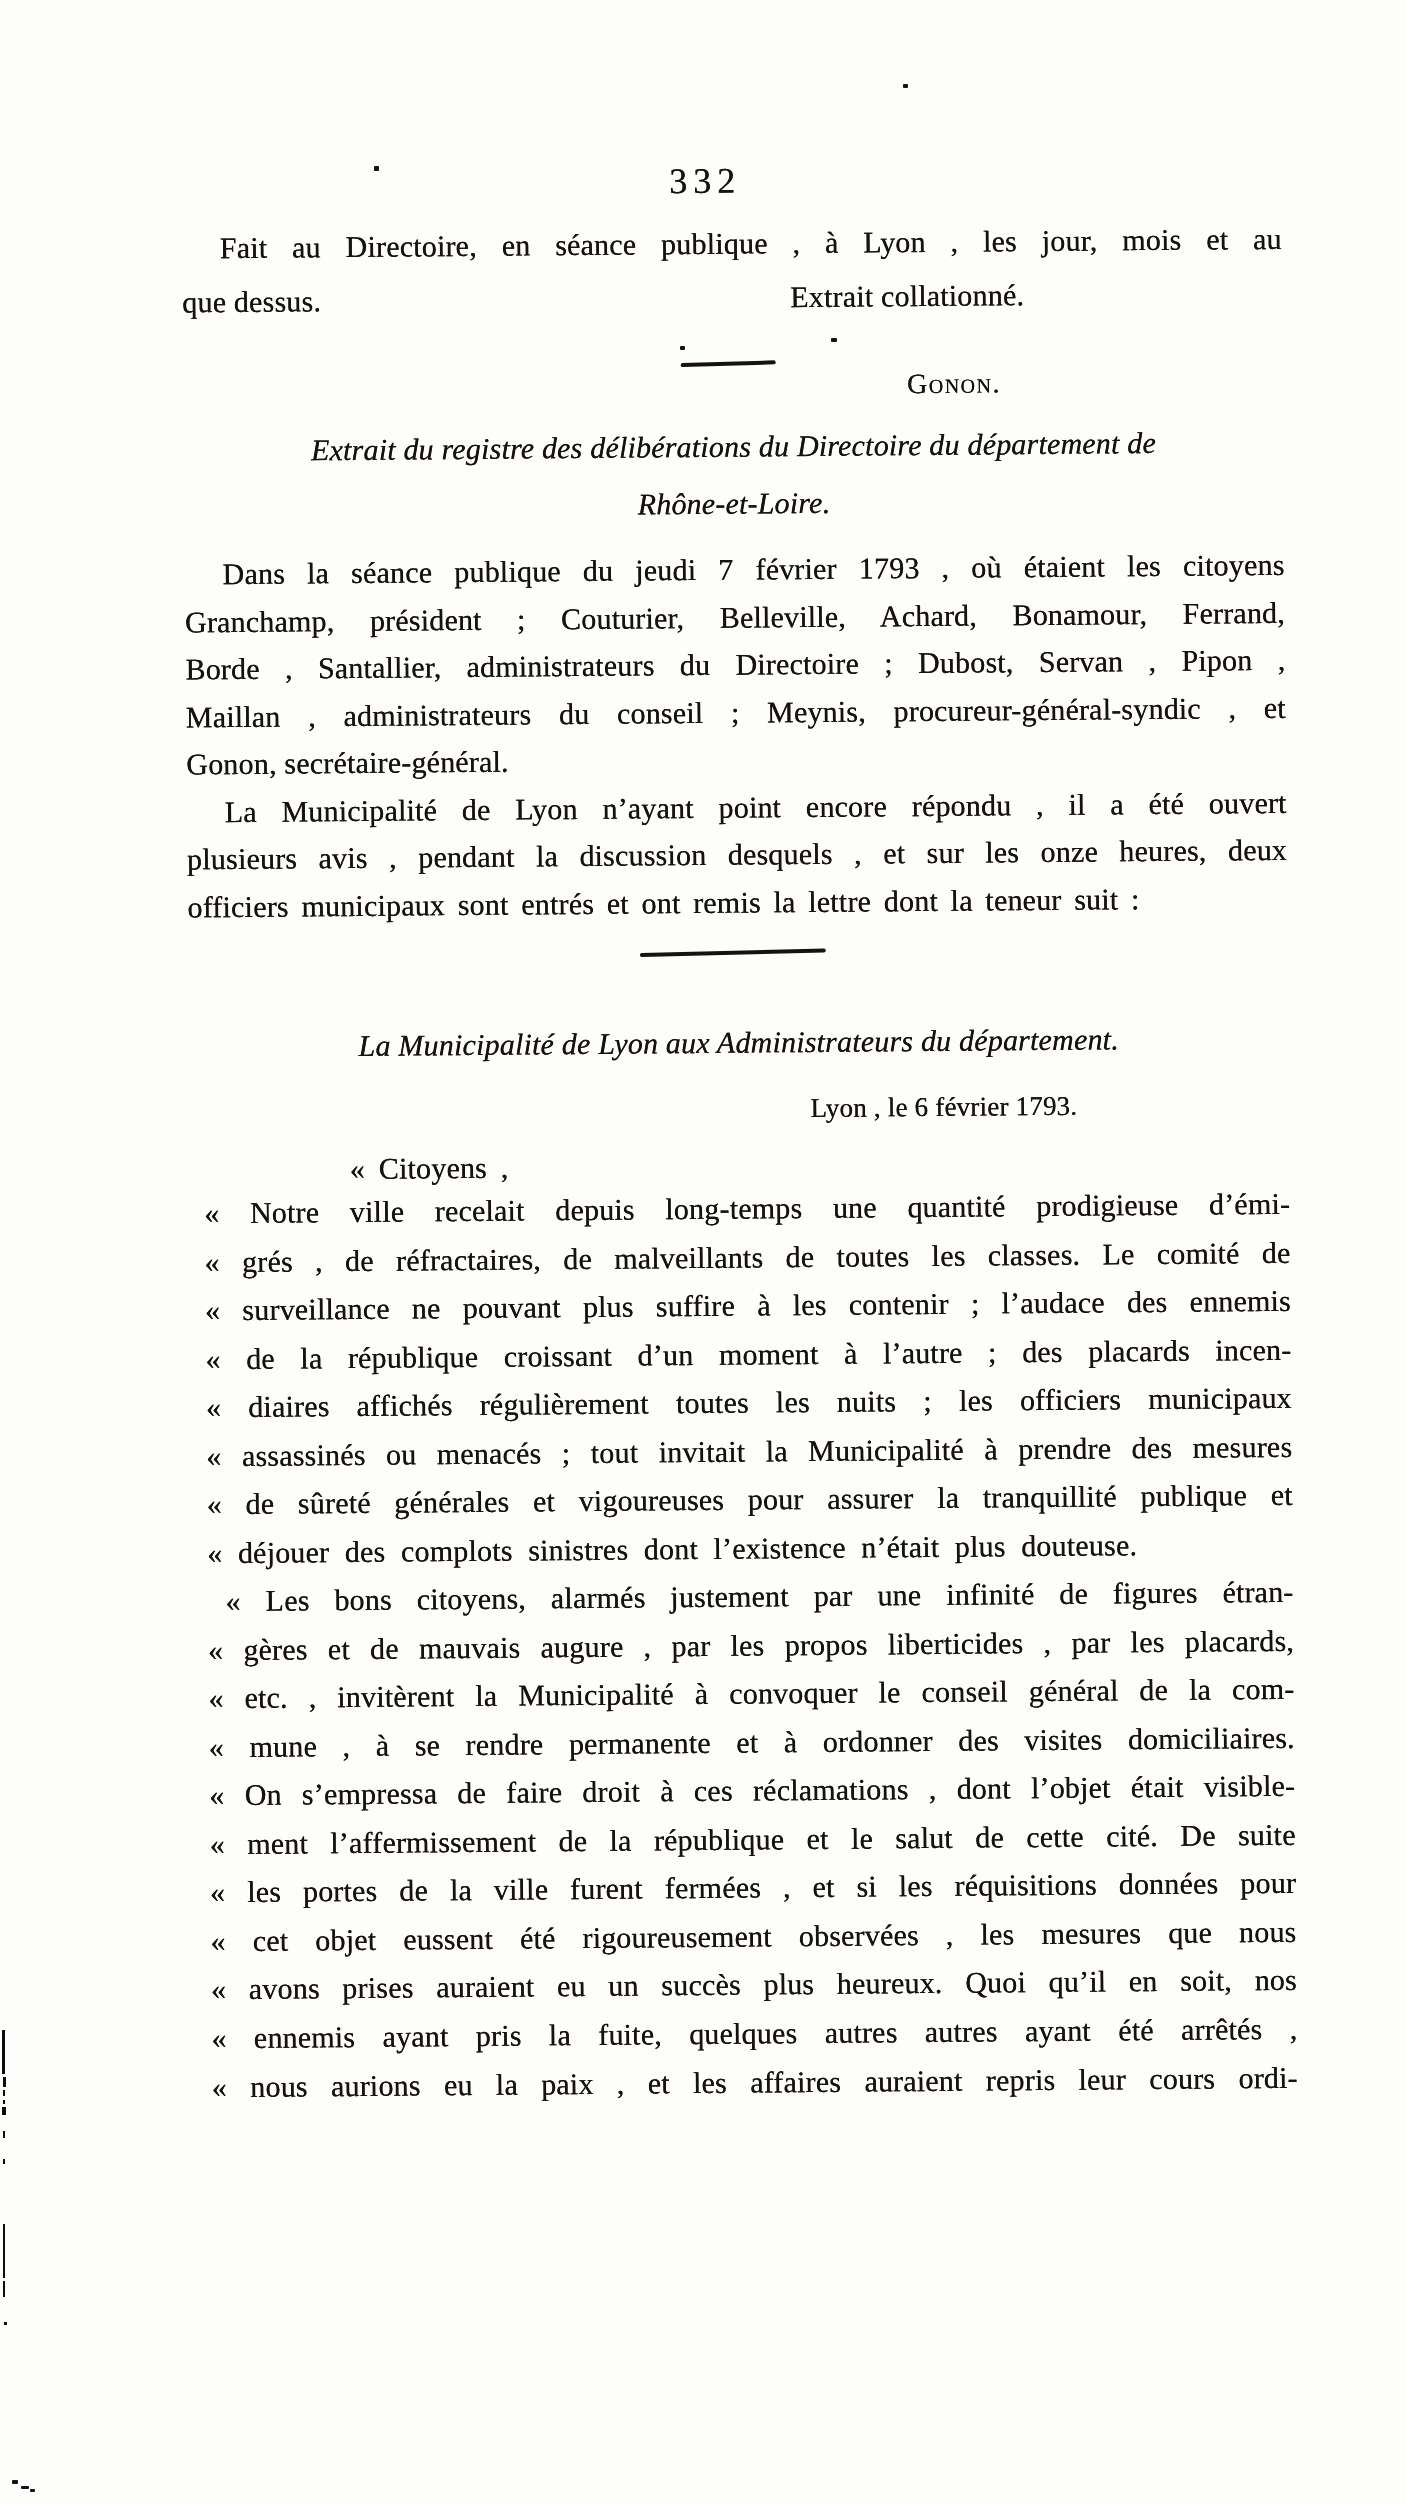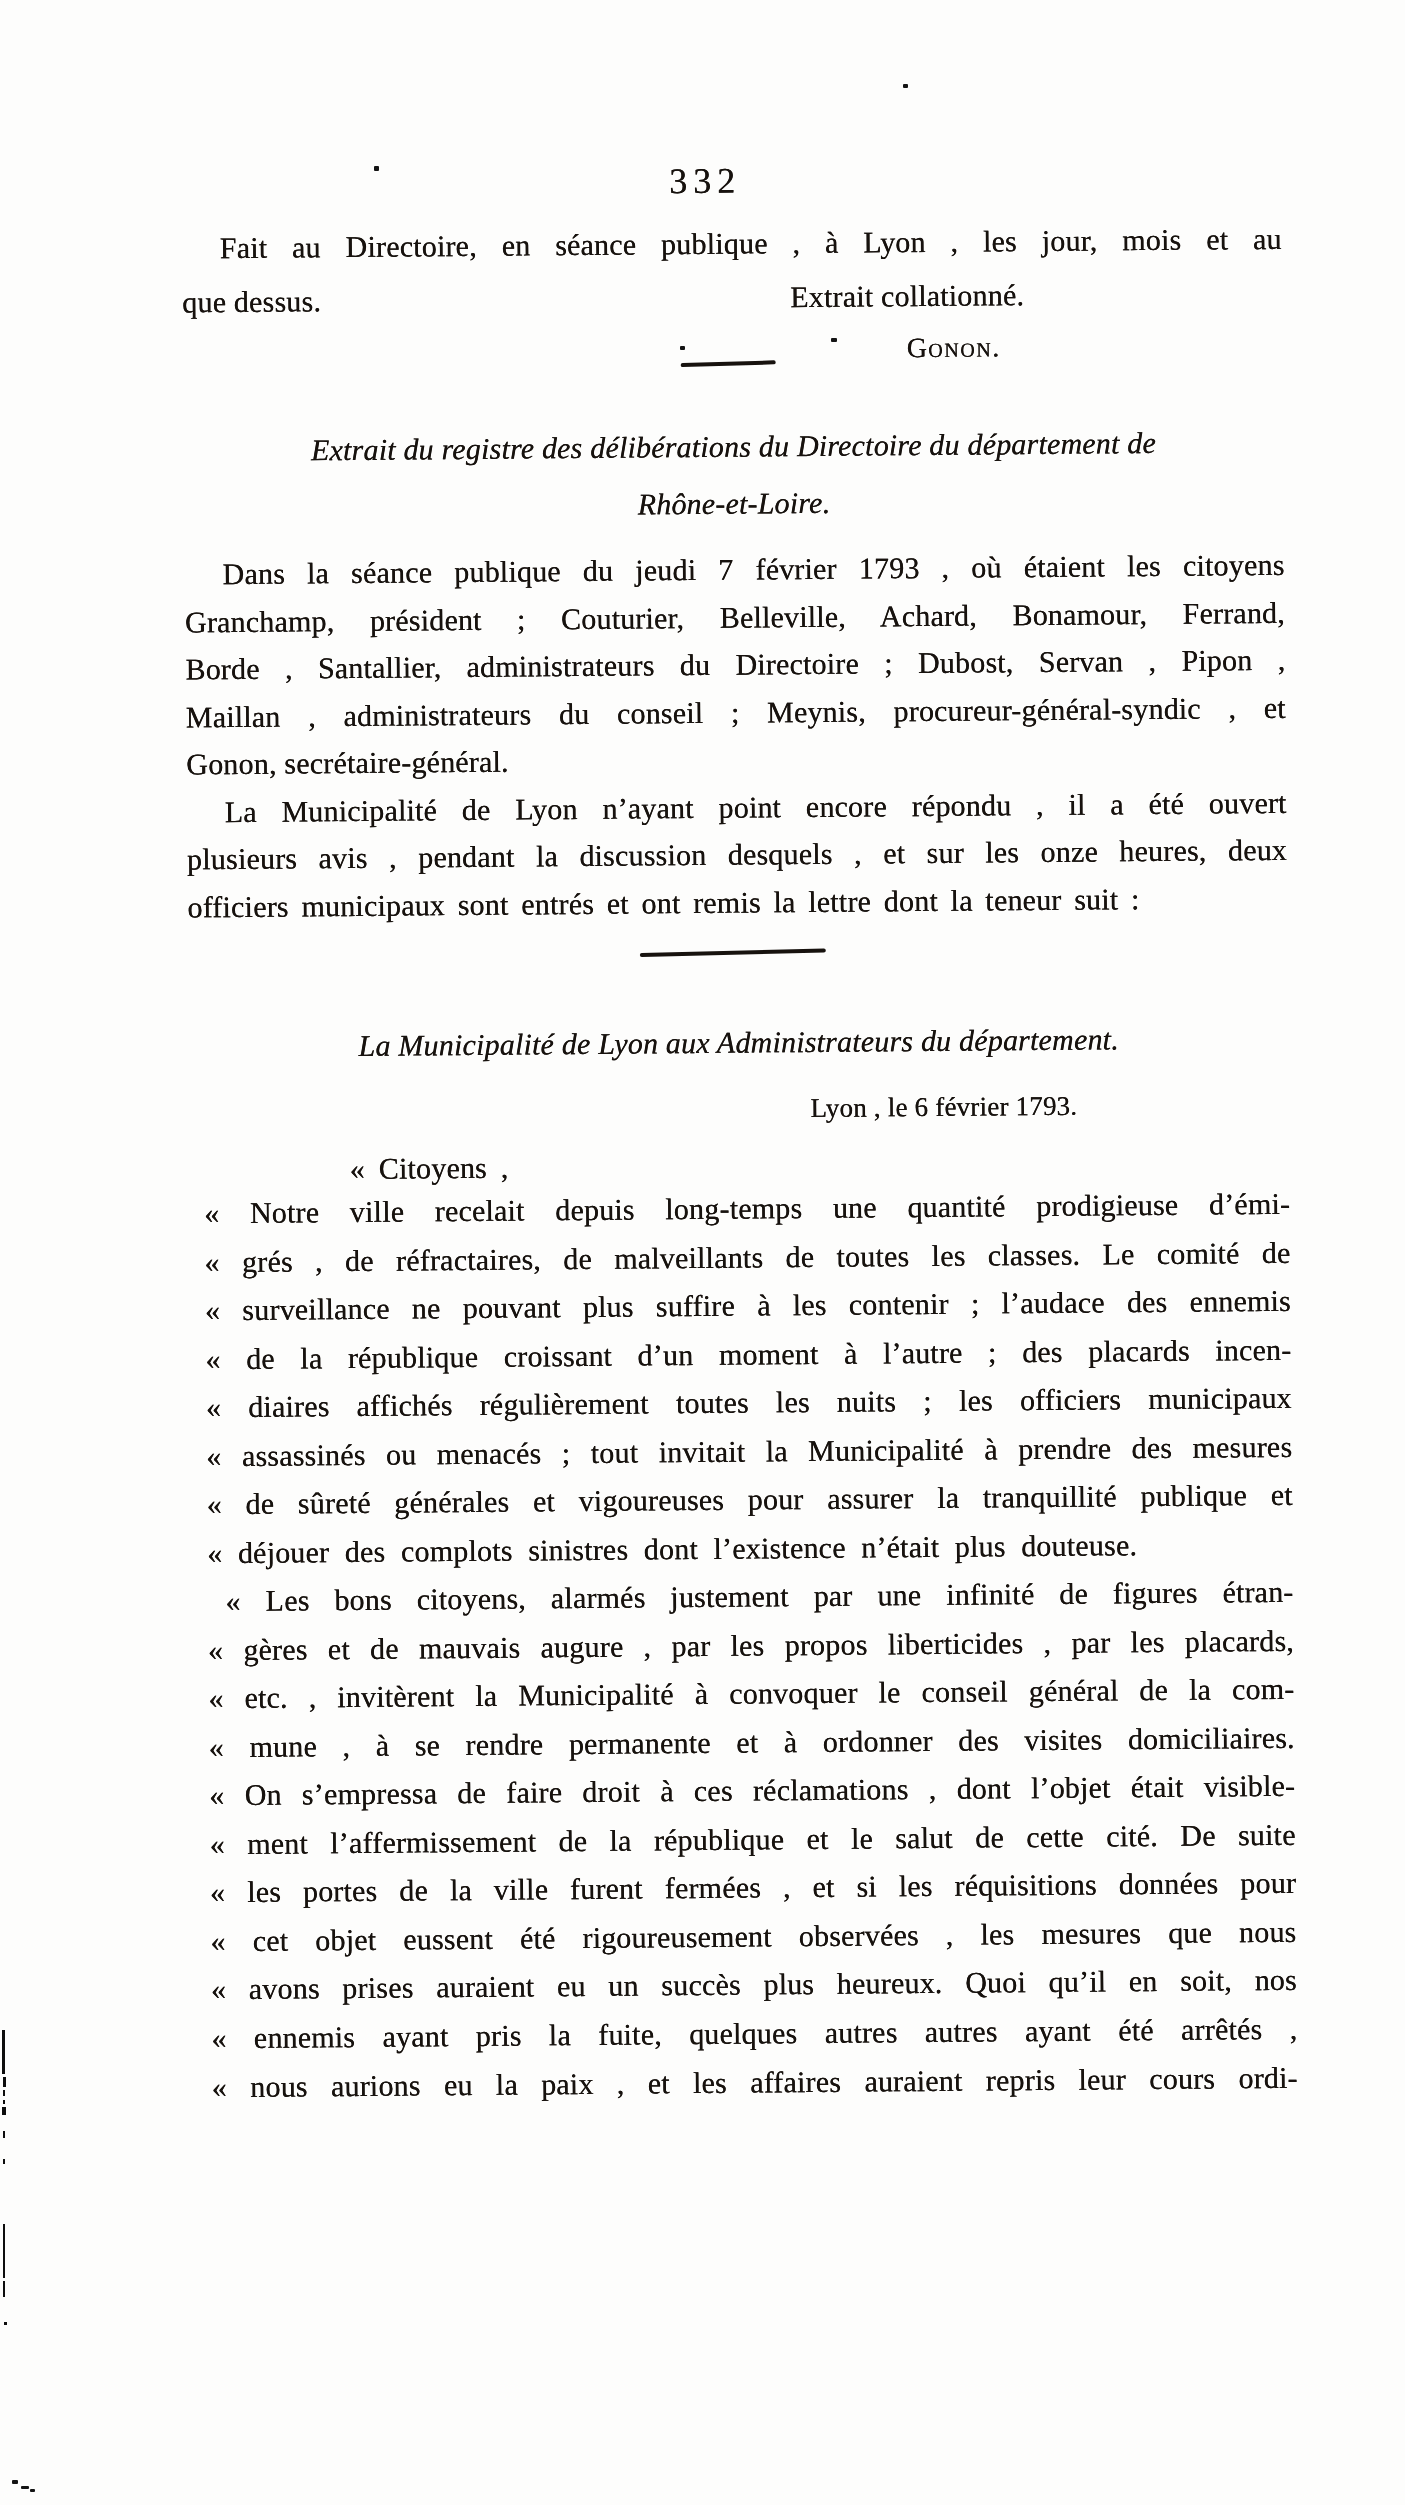--- a/index.html
+++ b/index.html
@@ -46,21 +46,21 @@
   <div class="content">
 
     <div class="pagenum">332</div>
 
     <div class="ln jl indent" style="top:224px;">Fait au Directoire, en séance publique , à Lyon , les jour, mois et au</div>
     <div class="ln" style="top:278px;">
       <span>que dessus.</span>
       <span style="position:absolute;left:608px;">Extrait collationné.</span>
     </div>
     <div class="ln" style="top:330px;">
-      <span class="sc" style="position:absolute;left:724px;font-size:28px;">Gonon.</span>
+      <span class="sc" style="position:absolute;left:724px;font-size:28px;margin-top:36px;">Gonon.</span>
     </div>
 
     <div class="rule" style="top:362px;left:498px;width:95px;transform:rotate(-1.2deg);"></div>
 
     <div class="ln center it" style="top:427px;">Extrait du registre des délibérations du Directoire du département de</div>
     <div class="ln center it" style="top:484px;">Rhône-et-Loire.</div>
 
     <div class="ln jl indent" style="top:550px;">Dans la séance publique du jeudi 7 février 1793 , où étaient les citoyens</div>
     <div class="ln jl" style="top:598px;">Granchamp, président ; Couturier, Belleville, Achard, Bonamour, Ferrand,</div>
     <div class="ln jl" style="top:645px;">Borde , Santallier, administrateurs du Directoire ; Dubost, Servan , Pipon ,</div>

